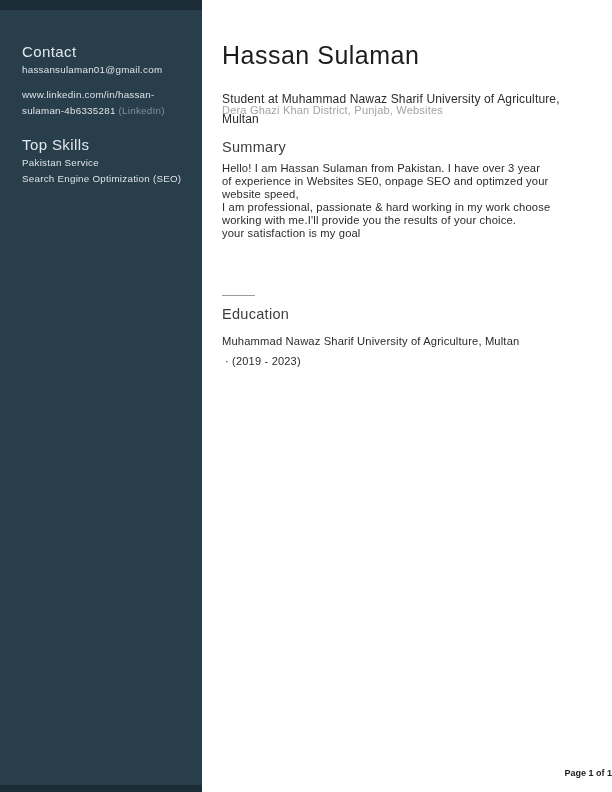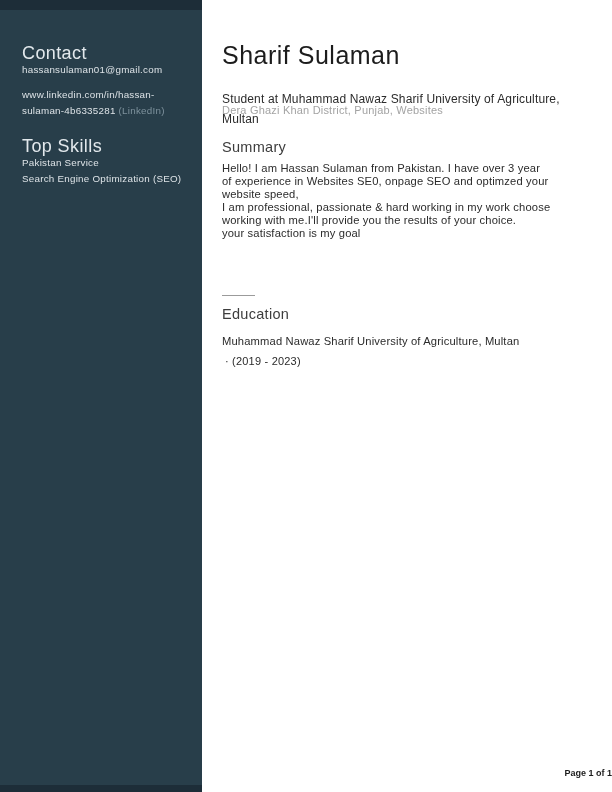--- a/index.html
+++ b/index.html
@@ -27,21 +27,21 @@
     width: 202px; height: 10px;
     background: #1d2d38;
   }
   .band-bottom {
     position: absolute; left: 0; bottom: 0;
     width: 202px; height: 7px;
     background: #1d2d38;
   }
   .sb-heading {
     position: absolute; left: 22px;
-    font-size: 18px; font-weight: 400;
+    font-size: 15px; font-weight: 400;
     color: #e2e8ec; letter-spacing: 0.4px;
   }
   .sb-heading.contact { top: 43px; }
   .sb-heading.skills  { top: 136px; }
   .sb-text {
     position: absolute; left: 22px;
     font-size: 9.8px; font-weight: 400;
     color: #dde3e7; letter-spacing: 0.25px;
   }
   .sb-text.email { top: 64px; }
@@ -126,21 +126,21 @@
 
     <div class="sb-heading skills">Top Skills</div>
 
     <div class="sb-text skill-1">Pakistan Service</div>
 
     <div class="sb-text skill-2">Search Engine Optimization (SEO)</div>
   </aside>
 
   <main class="main">
 
-    <h1 class="name">Sharif Sulaman</h1>
+    <h1 class="name">Hassan Sulaman</h1>
 
     <div class="headline">Student at Muhammad Nawaz Sharif University of Agriculture,
 Multan</div>
 
     <div class="location">Dera Ghazi Khan District, Punjab, Websites</div>
 
     <h2 class="section-heading summary">Summary</h2>
 
     <div class="summary-body">Hello! I am Hassan Sulaman from Pakistan. I have over 3 year
 of experience in Websites SE0, onpage SEO and optimzed your

